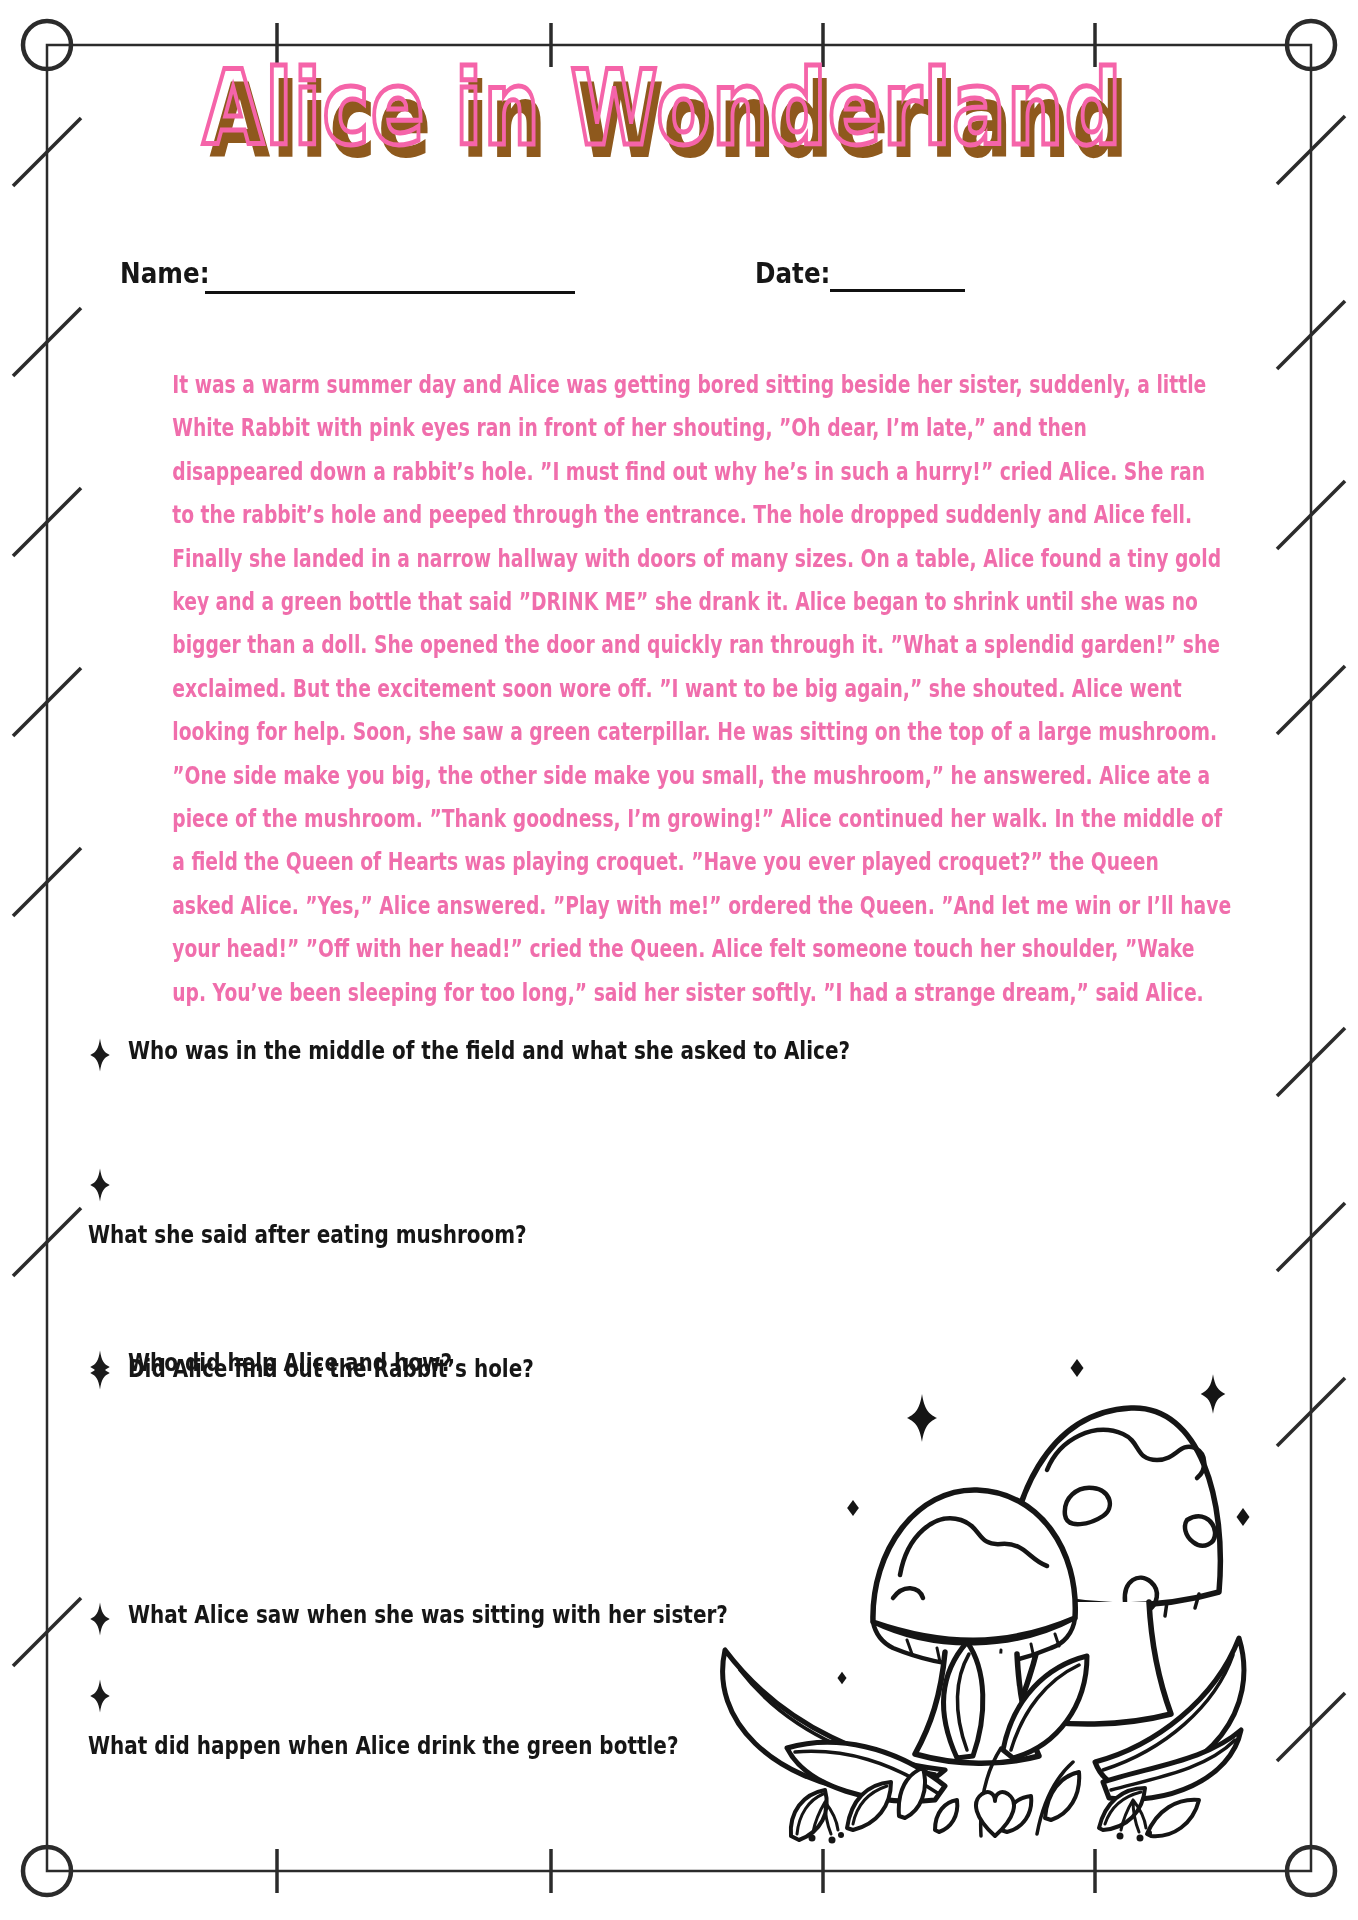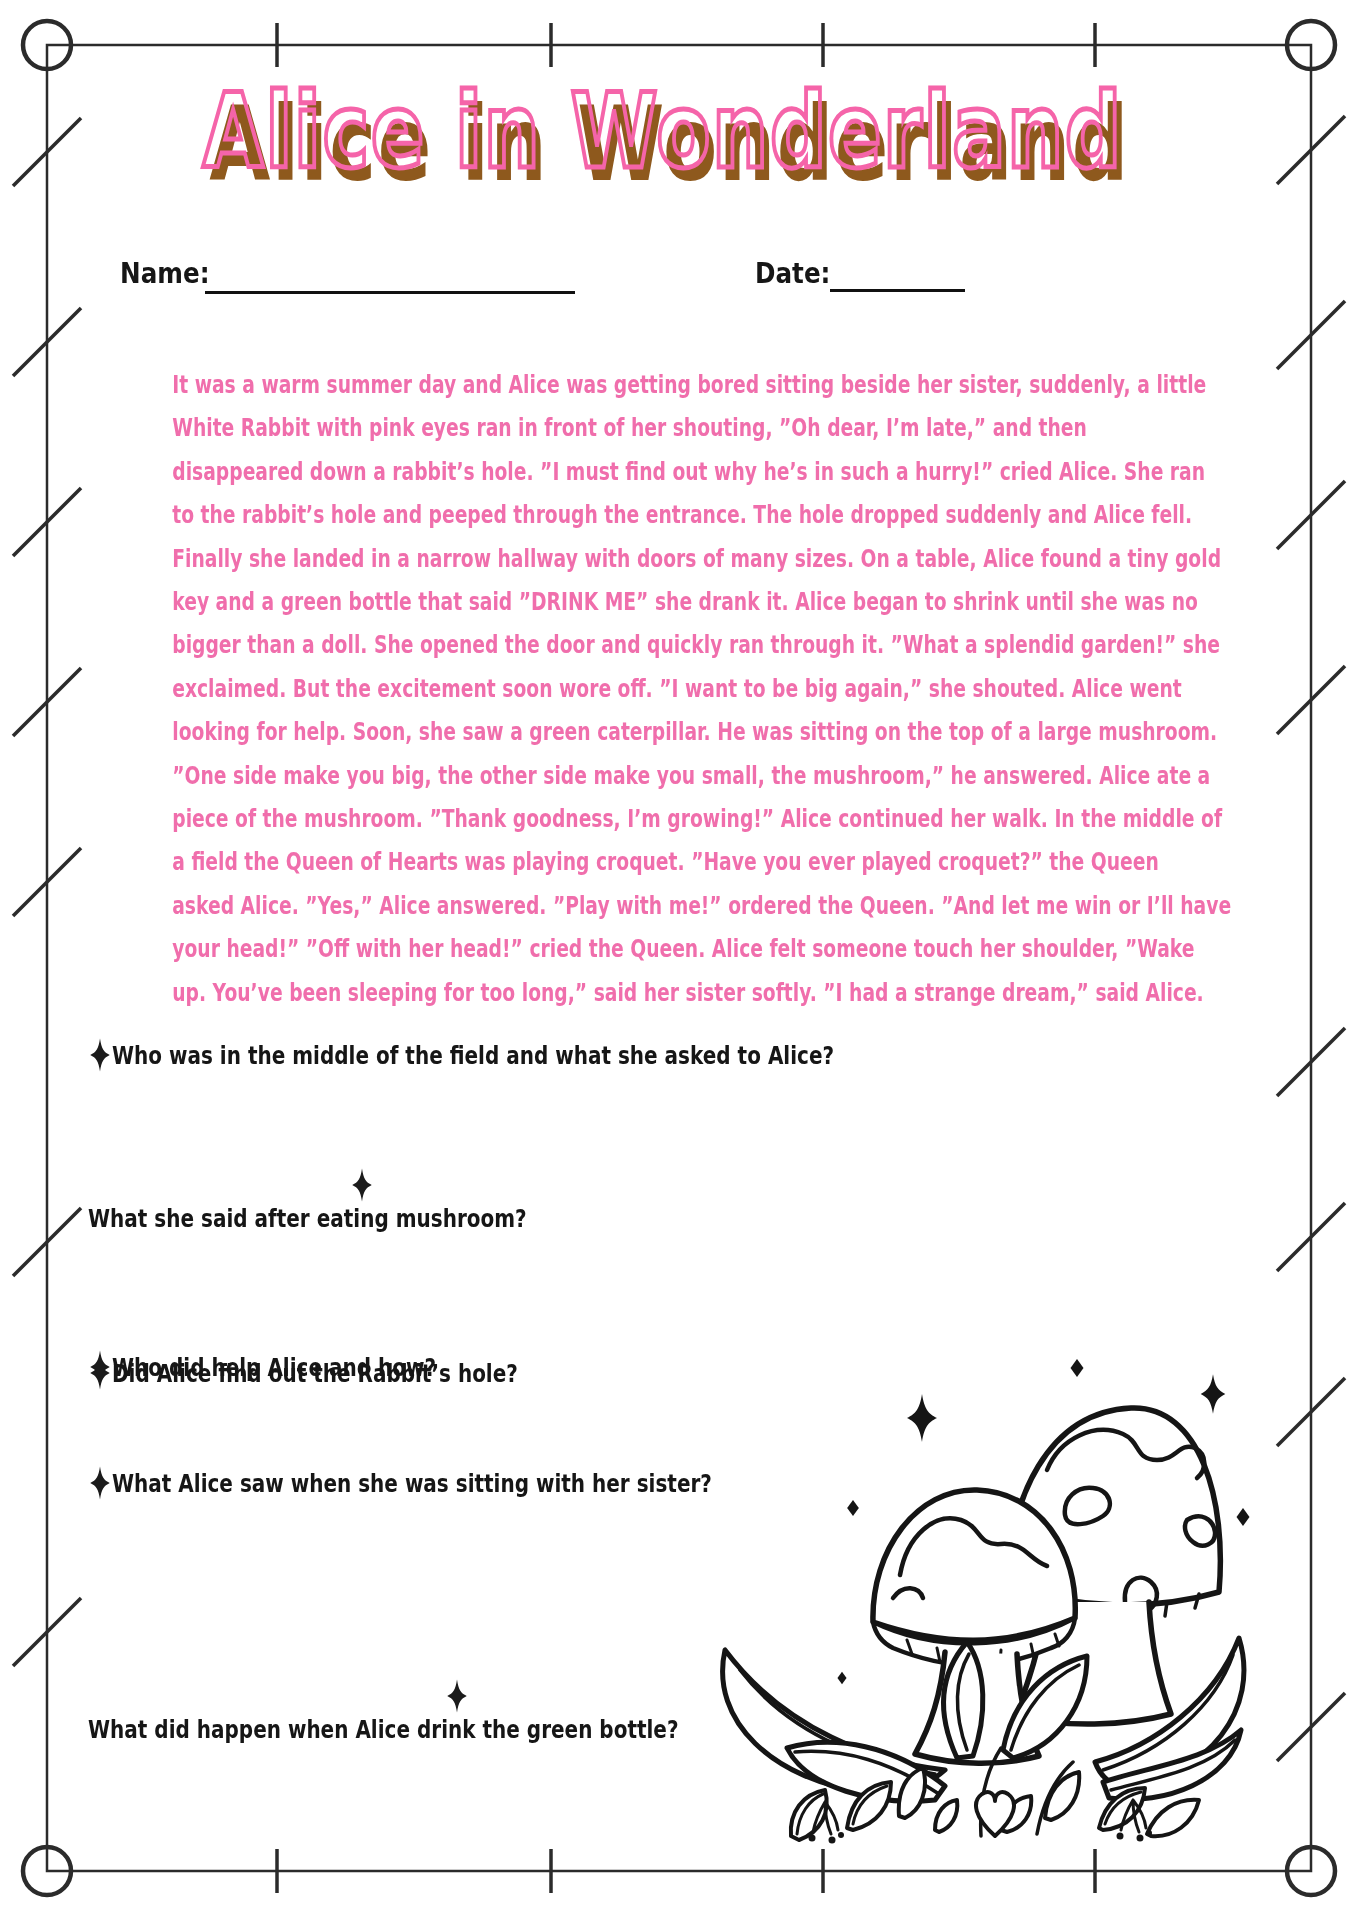--- a/index.html
+++ b/index.html
@@ -3,21 +3,21 @@
 <meta charset="utf-8">
 <style>
   html,body{margin:0;padding:0;background:#ffffff;}
   .page{
     position:relative;width:1358px;height:1920px;background:#fff;overflow:hidden;
     font-family:"DejaVu Sans", sans-serif;color:#1d1d1d;
   }
   svg.overlay{position:absolute;left:0;top:0;pointer-events:none;}
 
   
-  .title-wrap{position:absolute;left:64px;top:56px;width:984px;text-align:center;margin-top:23px;}
+  .title-wrap{position:absolute;left:64px;top:56px;width:984px;text-align:center;}
   h1.bubble{
     margin:0;display:inline-block;position:relative;white-space:nowrap;
     font-size:104px;font-weight:bold;letter-spacing:2px;line-height:1.25;
     color:#8E591D;transform:scaleX(.76);transform-origin:50% 50%;
   }
   h1.bubble::before{
     content:attr(data-text);position:absolute;left:-9px;top:-13px;z-index:2;
     color:transparent;-webkit-text-stroke:5px #F564A9;pointer-events:none;
   }
 
@@ -37,21 +37,21 @@
 
   
   .story{
     position:absolute;left:64px;top:364px;width:984px;text-align:center;
     color:#F06EAC;font-size:24px;font-weight:bold;line-height:43.4px;
   }
   .story-line{white-space:nowrap;transform:scaleX(.78);transform-origin:50% 50%;}
 
   
   .questions{position:absolute;left:0;top:0;width:1358px;height:0;}
-  .question{position:absolute;left:88px;display:flex;align-items:center;}
+  .question{position:absolute;left:88px;display:flex;align-items:flex-start;gap:16px;}
   .q-star{flex:0 0 auto;display:block;}
   .q-text{
     display:inline-block;font-size:25px;font-weight:bold;white-space:nowrap;
     transform:scaleX(.8);transform-origin:left center;color:#161616;
   }
 
   
   .illustration{position:absolute;left:695px;top:1350px;width:560px;height:500px;}
 </style>
 </head>
@@ -136,21 +136,21 @@
       <path d="M0,-22 C2,-8 5,-4 13,0 C5,4 2,8 0,22 C-2,8 -5,4 -13,0 C-5,-4 -2,-8 0,-22 Z" fill="#1b1b1b"></path>
     </svg>
     <span class="q-text">Did Alice find out the Rabbit’s hole?</span>
   </div>
       <div class="question" style="top: 1348px;">
     <svg class="q-star" viewBox="-16 -24 32 48" width="24" height="38">
       <path d="M0,-22 C2,-8 5,-4 13,0 C5,4 2,8 0,22 C-2,8 -5,4 -13,0 C-5,-4 -2,-8 0,-22 Z" fill="#1b1b1b"></path>
     </svg>
     <span class="q-text">Who did help Alice and how?</span>
   </div>
-      <div class="question" style="top: 1464px;">
+      <div class="question" style="top: 1600px;">
     <svg class="q-star" viewBox="-16 -24 32 48" width="24" height="38">
       <path d="M0,-22 C2,-8 5,-4 13,0 C5,4 2,8 0,22 C-2,8 -5,4 -13,0 C-5,-4 -2,-8 0,-22 Z" fill="#1b1b1b"></path>
     </svg>
     <span class="q-text">What Alice saw when she was sitting with her sister?</span>
   </div>
       <div class="question" style="top: 1677px; flex-direction: column;">
     <svg class="q-star" viewBox="-16 -24 32 48" width="24" height="38">
       <path d="M0,-22 C2,-8 5,-4 13,0 C5,4 2,8 0,22 C-2,8 -5,4 -13,0 C-5,-4 -2,-8 0,-22 Z" fill="#1b1b1b"></path>
     </svg>
     <span class="q-text">What did happen when Alice drink the green bottle?</span>

